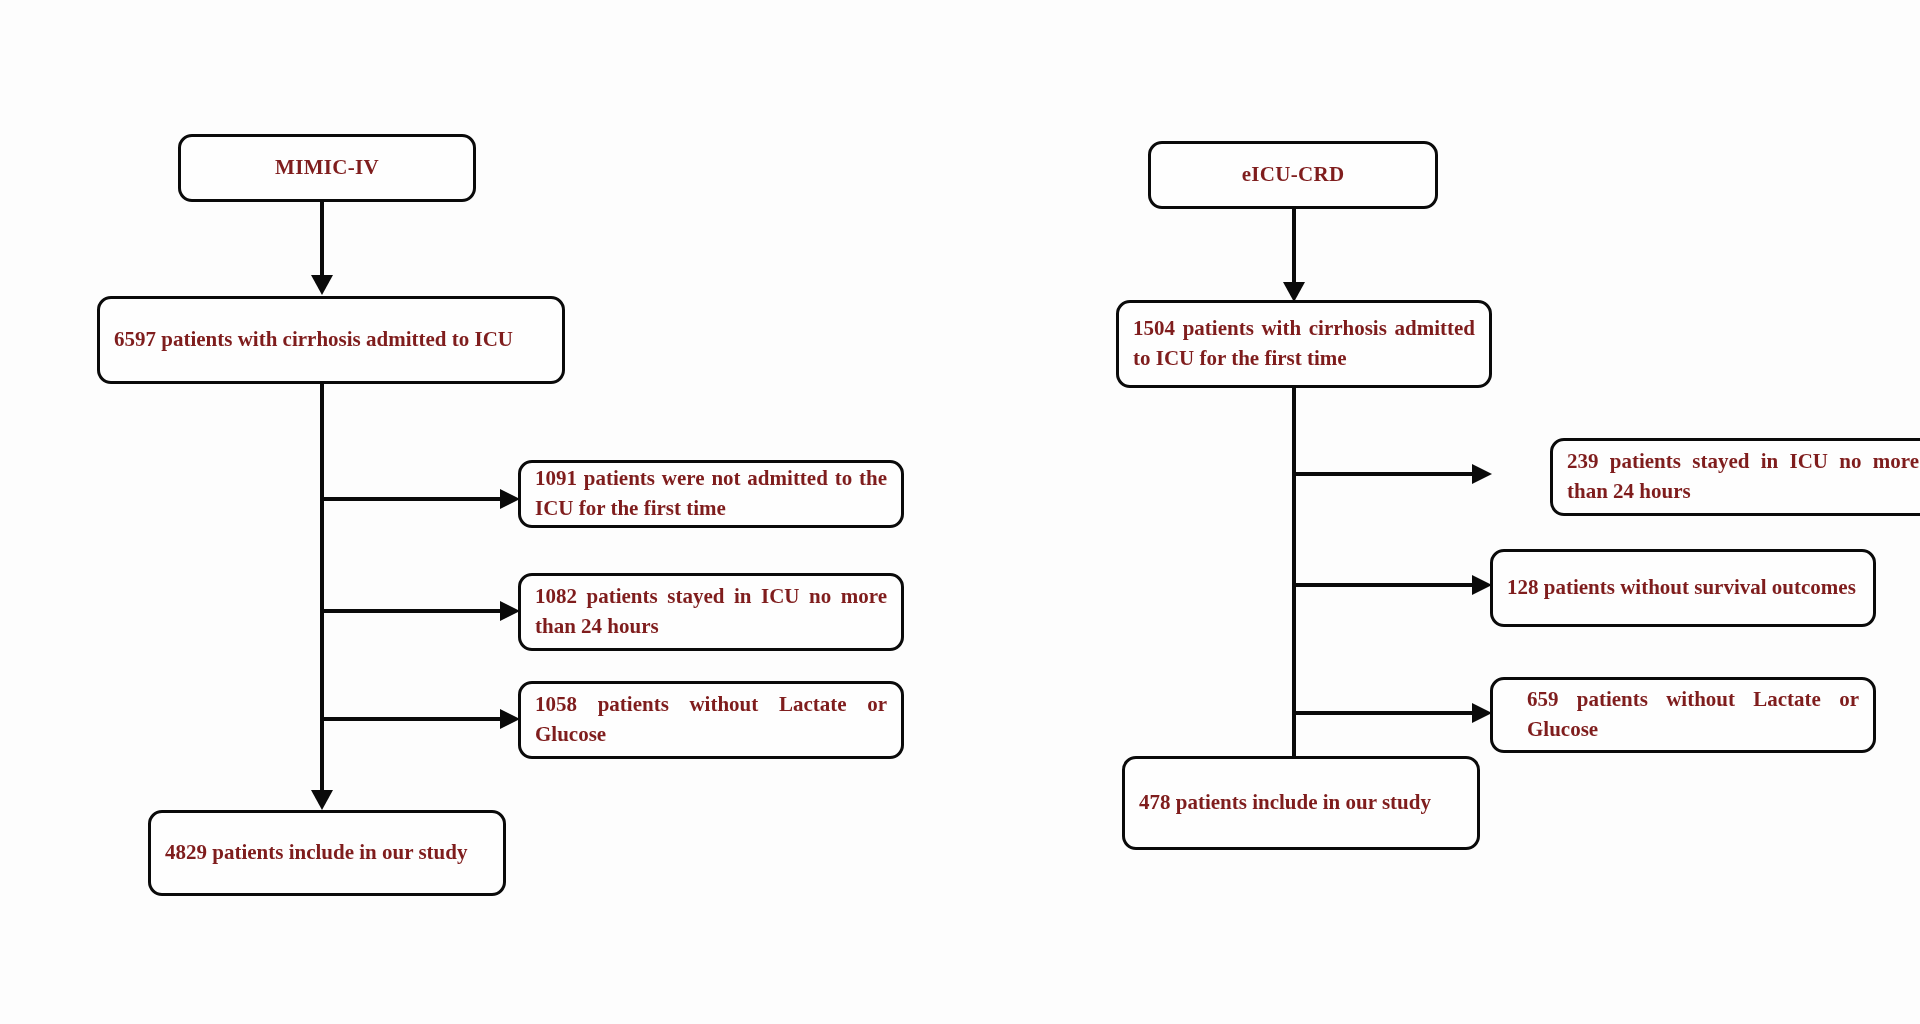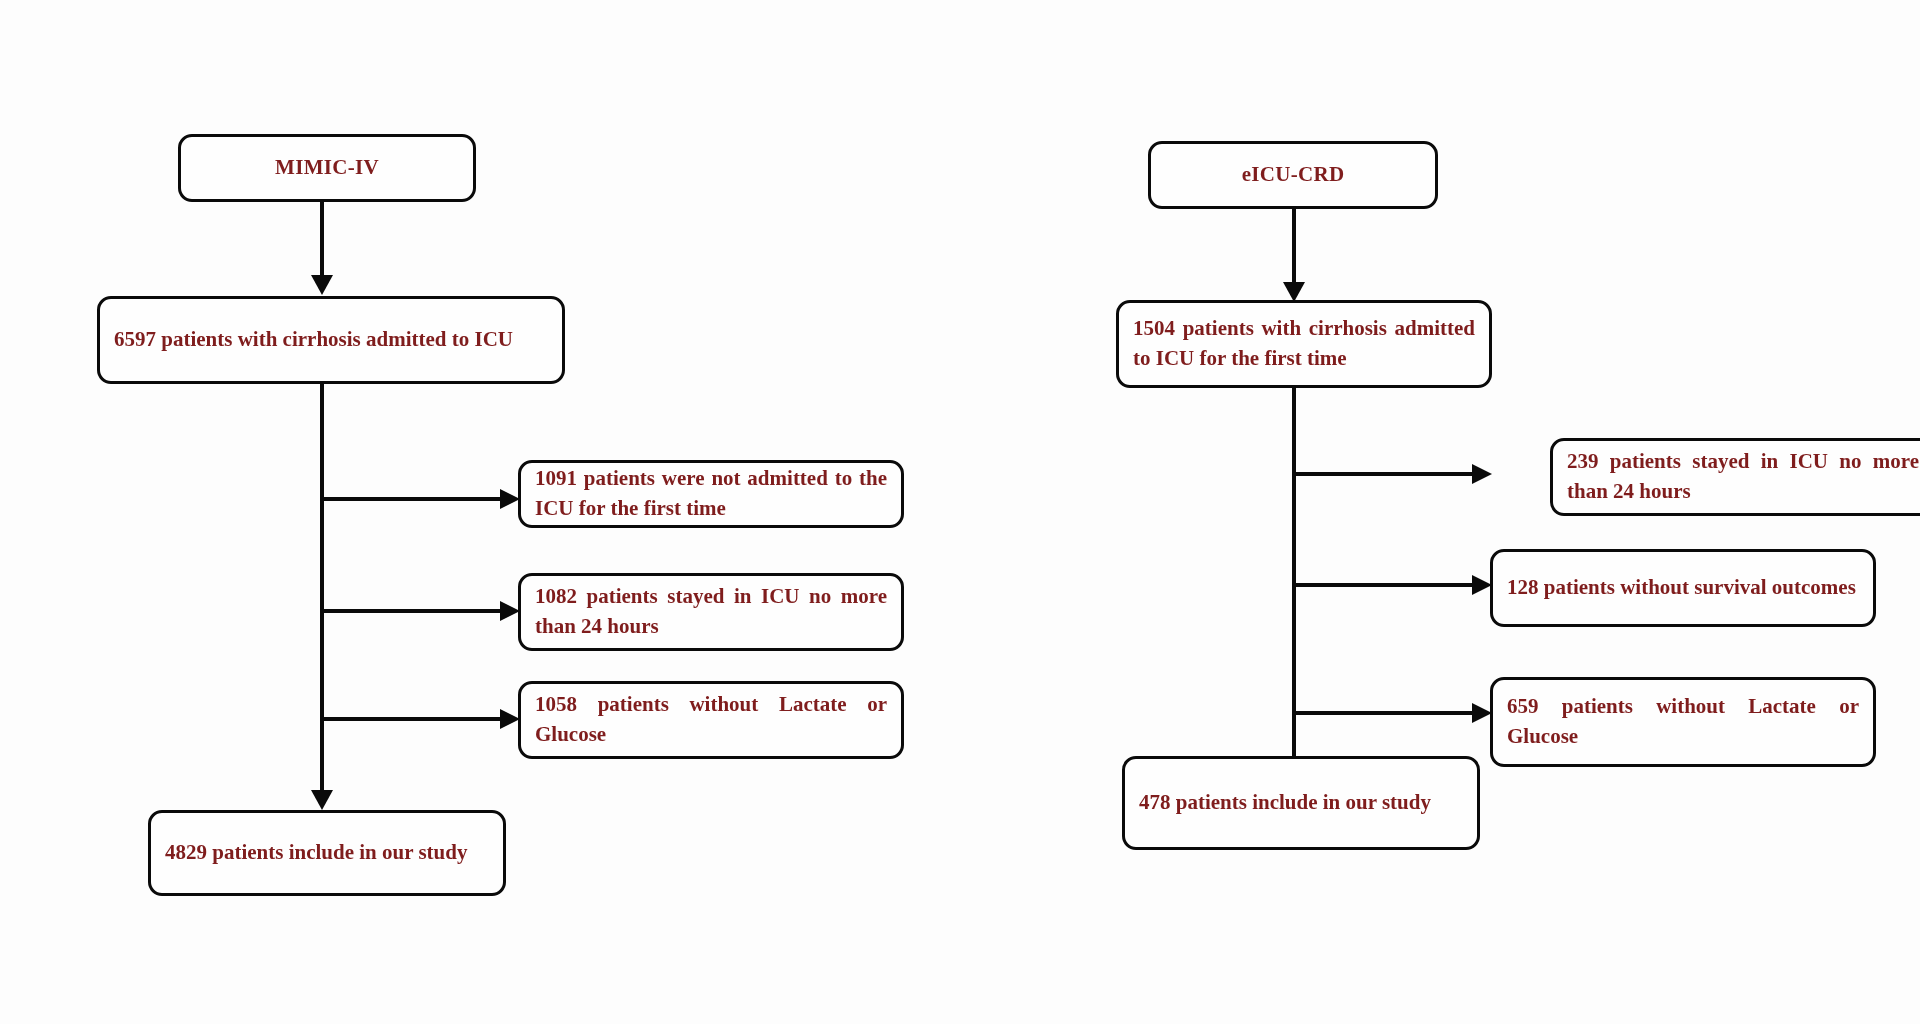--- a/index.html
+++ b/index.html
@@ -141,21 +141,21 @@
   </div>
 
   <div class="hline" style="left:1294px; top:583px; width:184px;"></div>
   <div class="arrow-right" style="left:1472px; top:575px;"></div>
   <div class="node" style="left:1490px; top:549px; width:386px; height:78px;">
     <span class="txt">128 patients without survival outcomes</span>
   </div>
 
   <div class="hline" style="left:1294px; top:711px; width:184px;"></div>
   <div class="arrow-right" style="left:1472px; top:703px;"></div>
-  <div class="node" style="left:1490px; top:677px; width:386px; height:90px;">
+  <div class="node" style="left:1490px; top:677px; width:386px; height:76px;padding-left:20px;">
     <span class="txt">659 patients without Lactate or Glucose</span>
   </div>
 
   <div class="node" style="left:1122px; top:756px; width:358px; height:94px;">
     <span class="txt">478 patients include in our study</span>
   </div>
 
 </div>
 
 </body></html>

